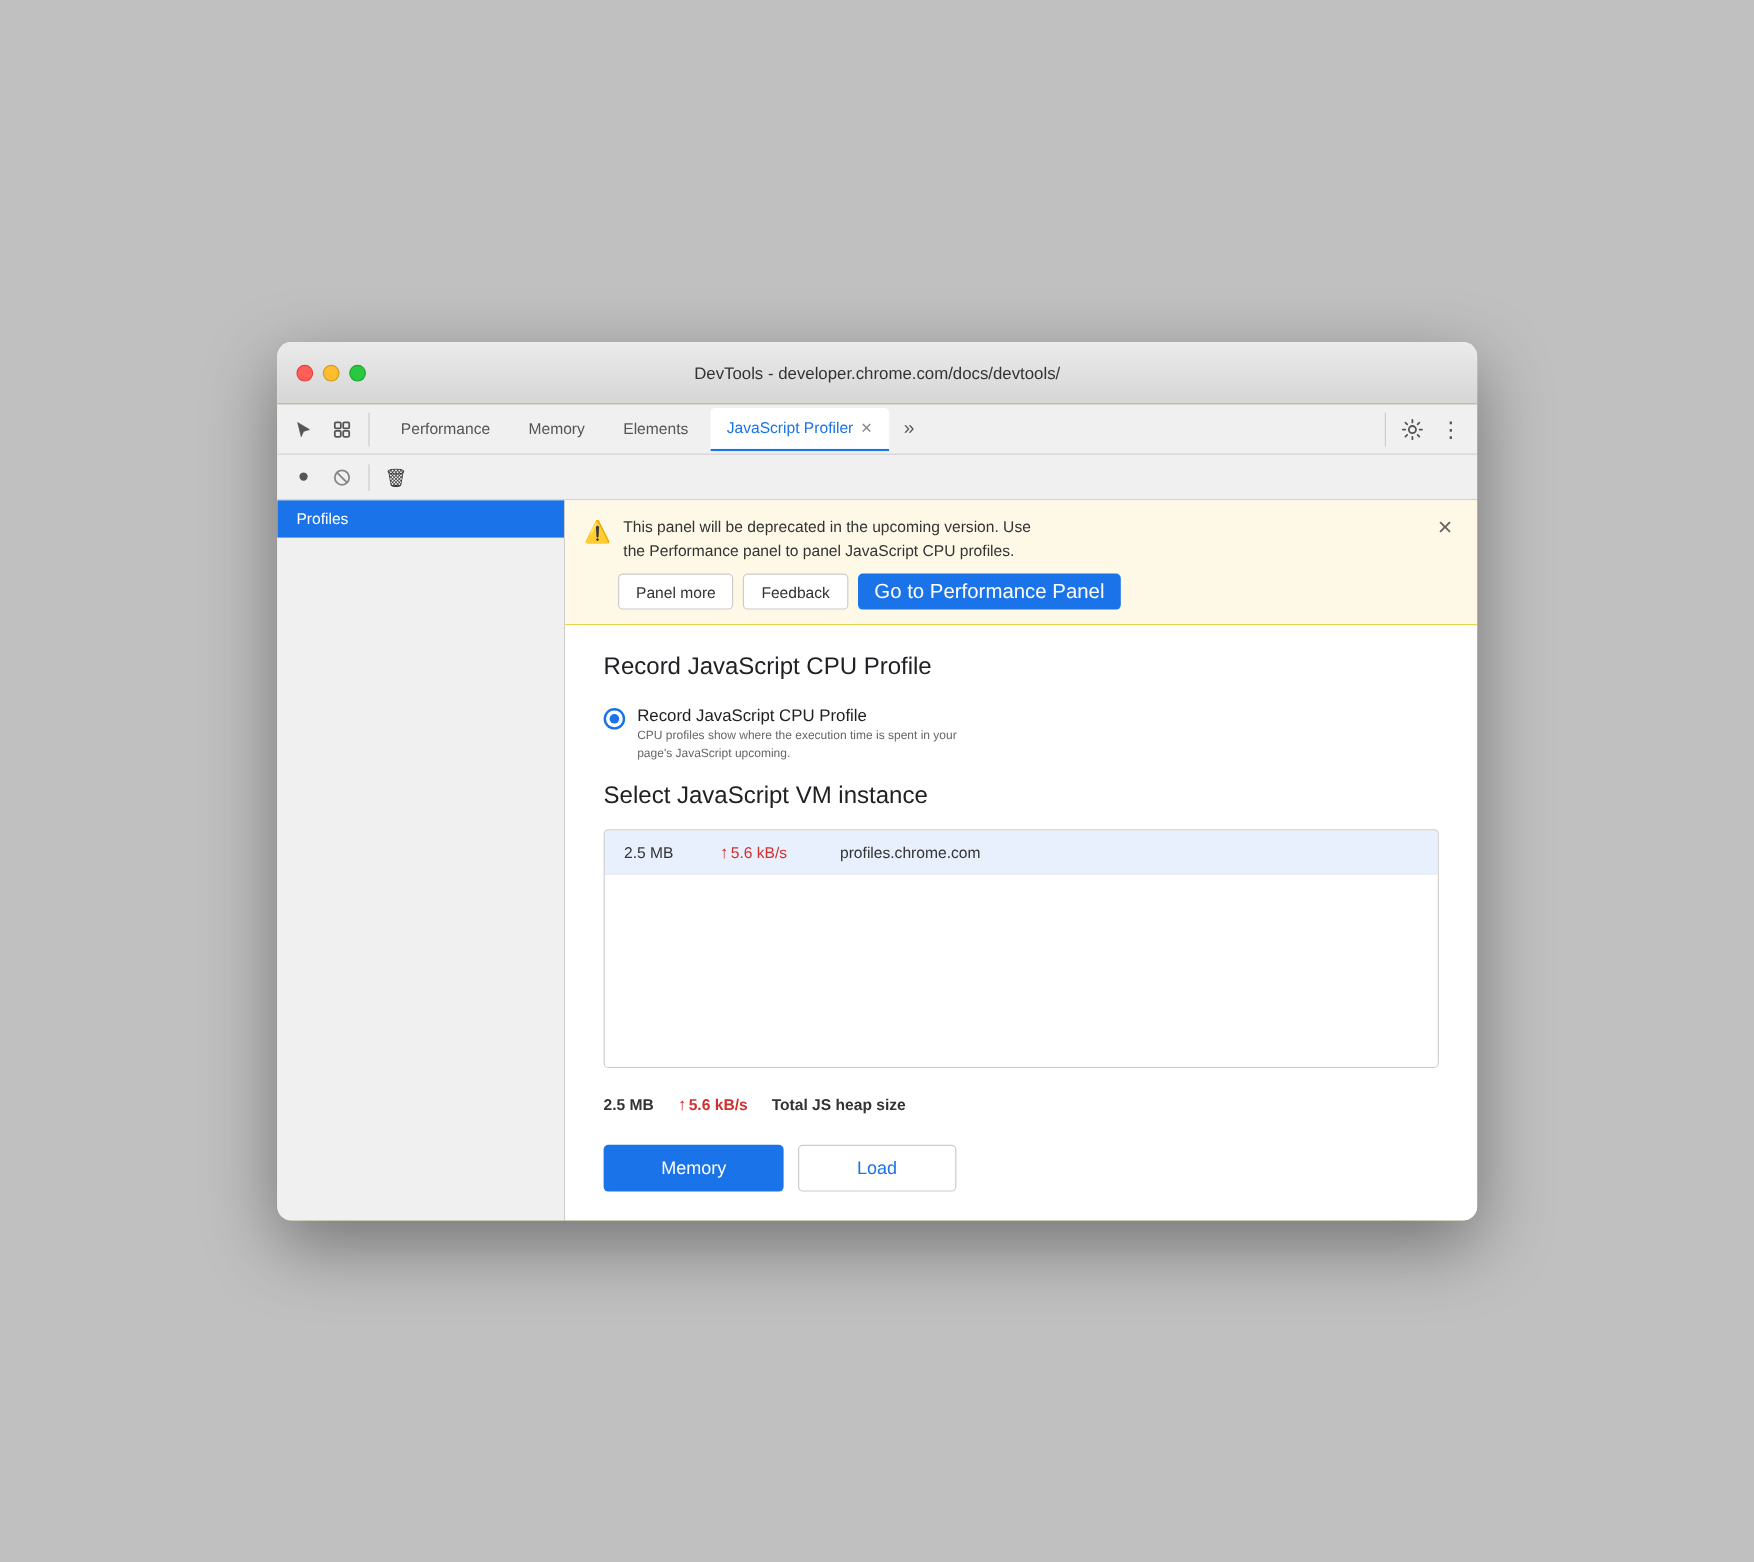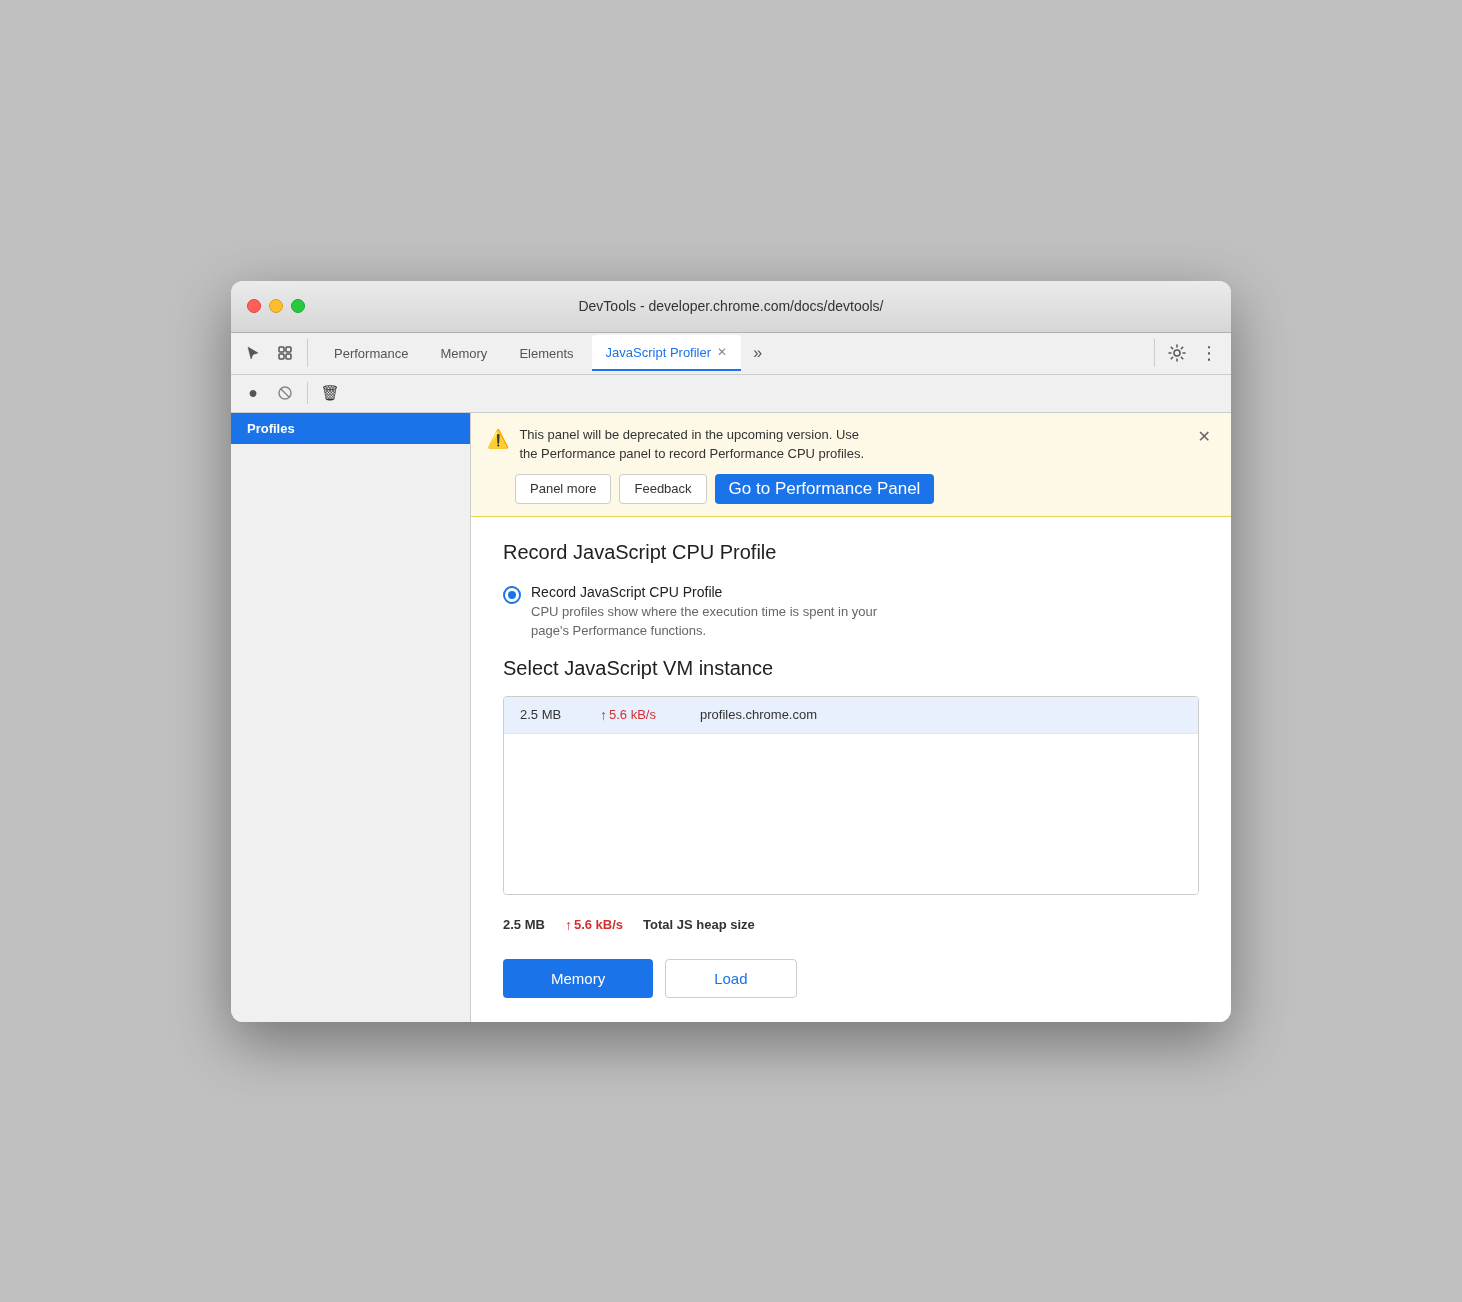--- a/index.html
+++ b/index.html
@@ -159,21 +159,20 @@
     }
     .sidebar-item {
       padding: 8px 16px;
       font-size: 13px;
       cursor: pointer;
       color: #333;
     }
     .sidebar-item.active {
       background: #1a73e8;
       color: white;
-      font-weight: bold;
     }
     
     .content-area {
       flex: 1;
       background: white;
       overflow-y: auto;
       display: flex;
       flex-direction: column;
     }
     
@@ -264,21 +263,21 @@
       height: 8px;
       border-radius: 50%;
       background: #1a73e8;
     }
     .radio-label {
       font-size: 14px;
       color: #202124;
       font-weight: 500;
     }
     .radio-desc {
-      font-size: 13px;
+      font-size: 10px;
       color: #666;
       margin-top: 2px;
       line-height: 1.5;
     }
     .vm-section-title {
       font-size: 20px;
       font-weight: 400;
       color: #202124;
       margin-bottom: 16px;
     }
@@ -453,21 +452,21 @@
       </div>
     </div>
 
     <div class="content-area">
 
       <div class="deprecation-banner">
         <div class="banner-message">
           <span class="warning-icon">⚠️</span>
           <div>
             <div>This panel will be deprecated in the upcoming version. Use</div>
-            <div>the Performance panel to record Performance CPU profiles.</div>
+            <div>the Performance panel to panel JavaScript CPU profiles.</div>
           </div>
           <span class="banner-close">✕</span>
         </div>
         <div class="banner-actions">
           <button class="btn-outline">Panel more</button>
           <button class="btn-outline">Feedback</button>
           <button class="btn-primary">Go to Performance Panel</button>
         </div>
       </div>
 
@@ -475,21 +474,21 @@
         <div class="section-title">Record JavaScript CPU Profile</div>
 
         <div class="radio-option">
           <div class="radio-circle">
             <div class="inner"></div>
           </div>
           <div>
             <div class="radio-label">Record JavaScript CPU Profile</div>
             <div class="radio-desc">
               <div>CPU profiles show where the execution time is spent in your</div>
-              <div>page's Performance functions.</div>
+              <div>page's JavaScript upcoming.</div>
             </div>
           </div>
         </div>
 
         <div class="vm-section-title">Select JavaScript VM instance</div>
 
         <div class="vm-table">
           <div class="vm-row selected">
             <span class="vm-memory">2.5 MB</span>
             <span class="vm-rate">

